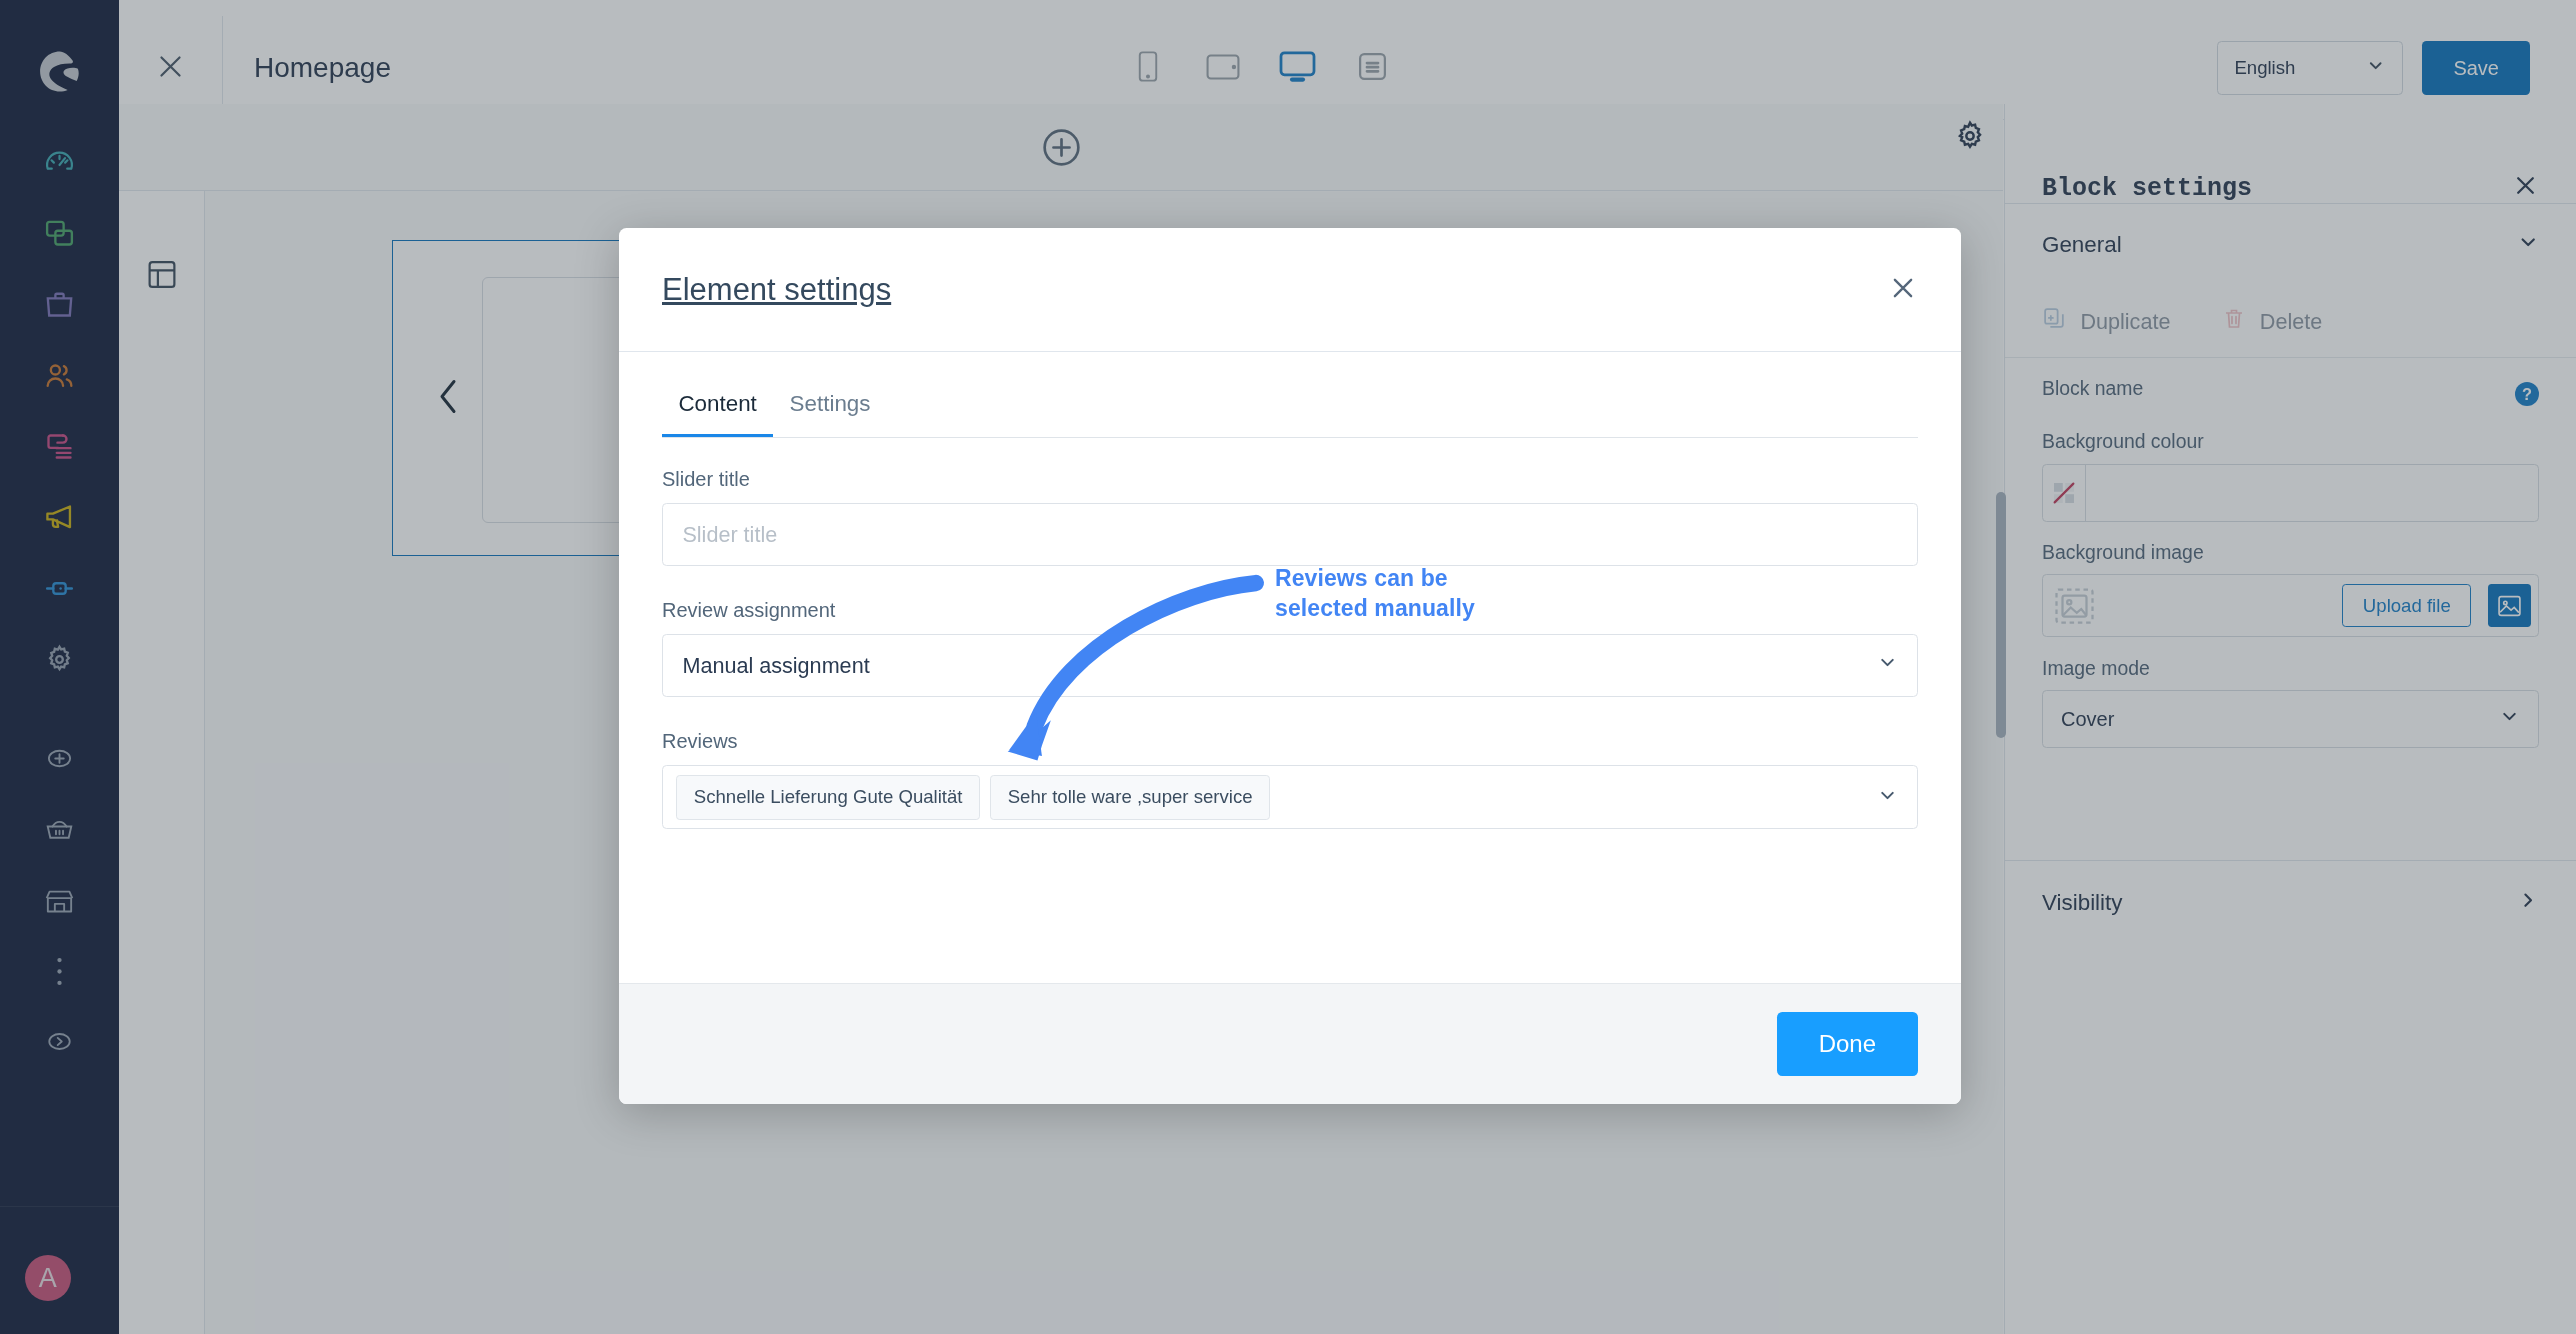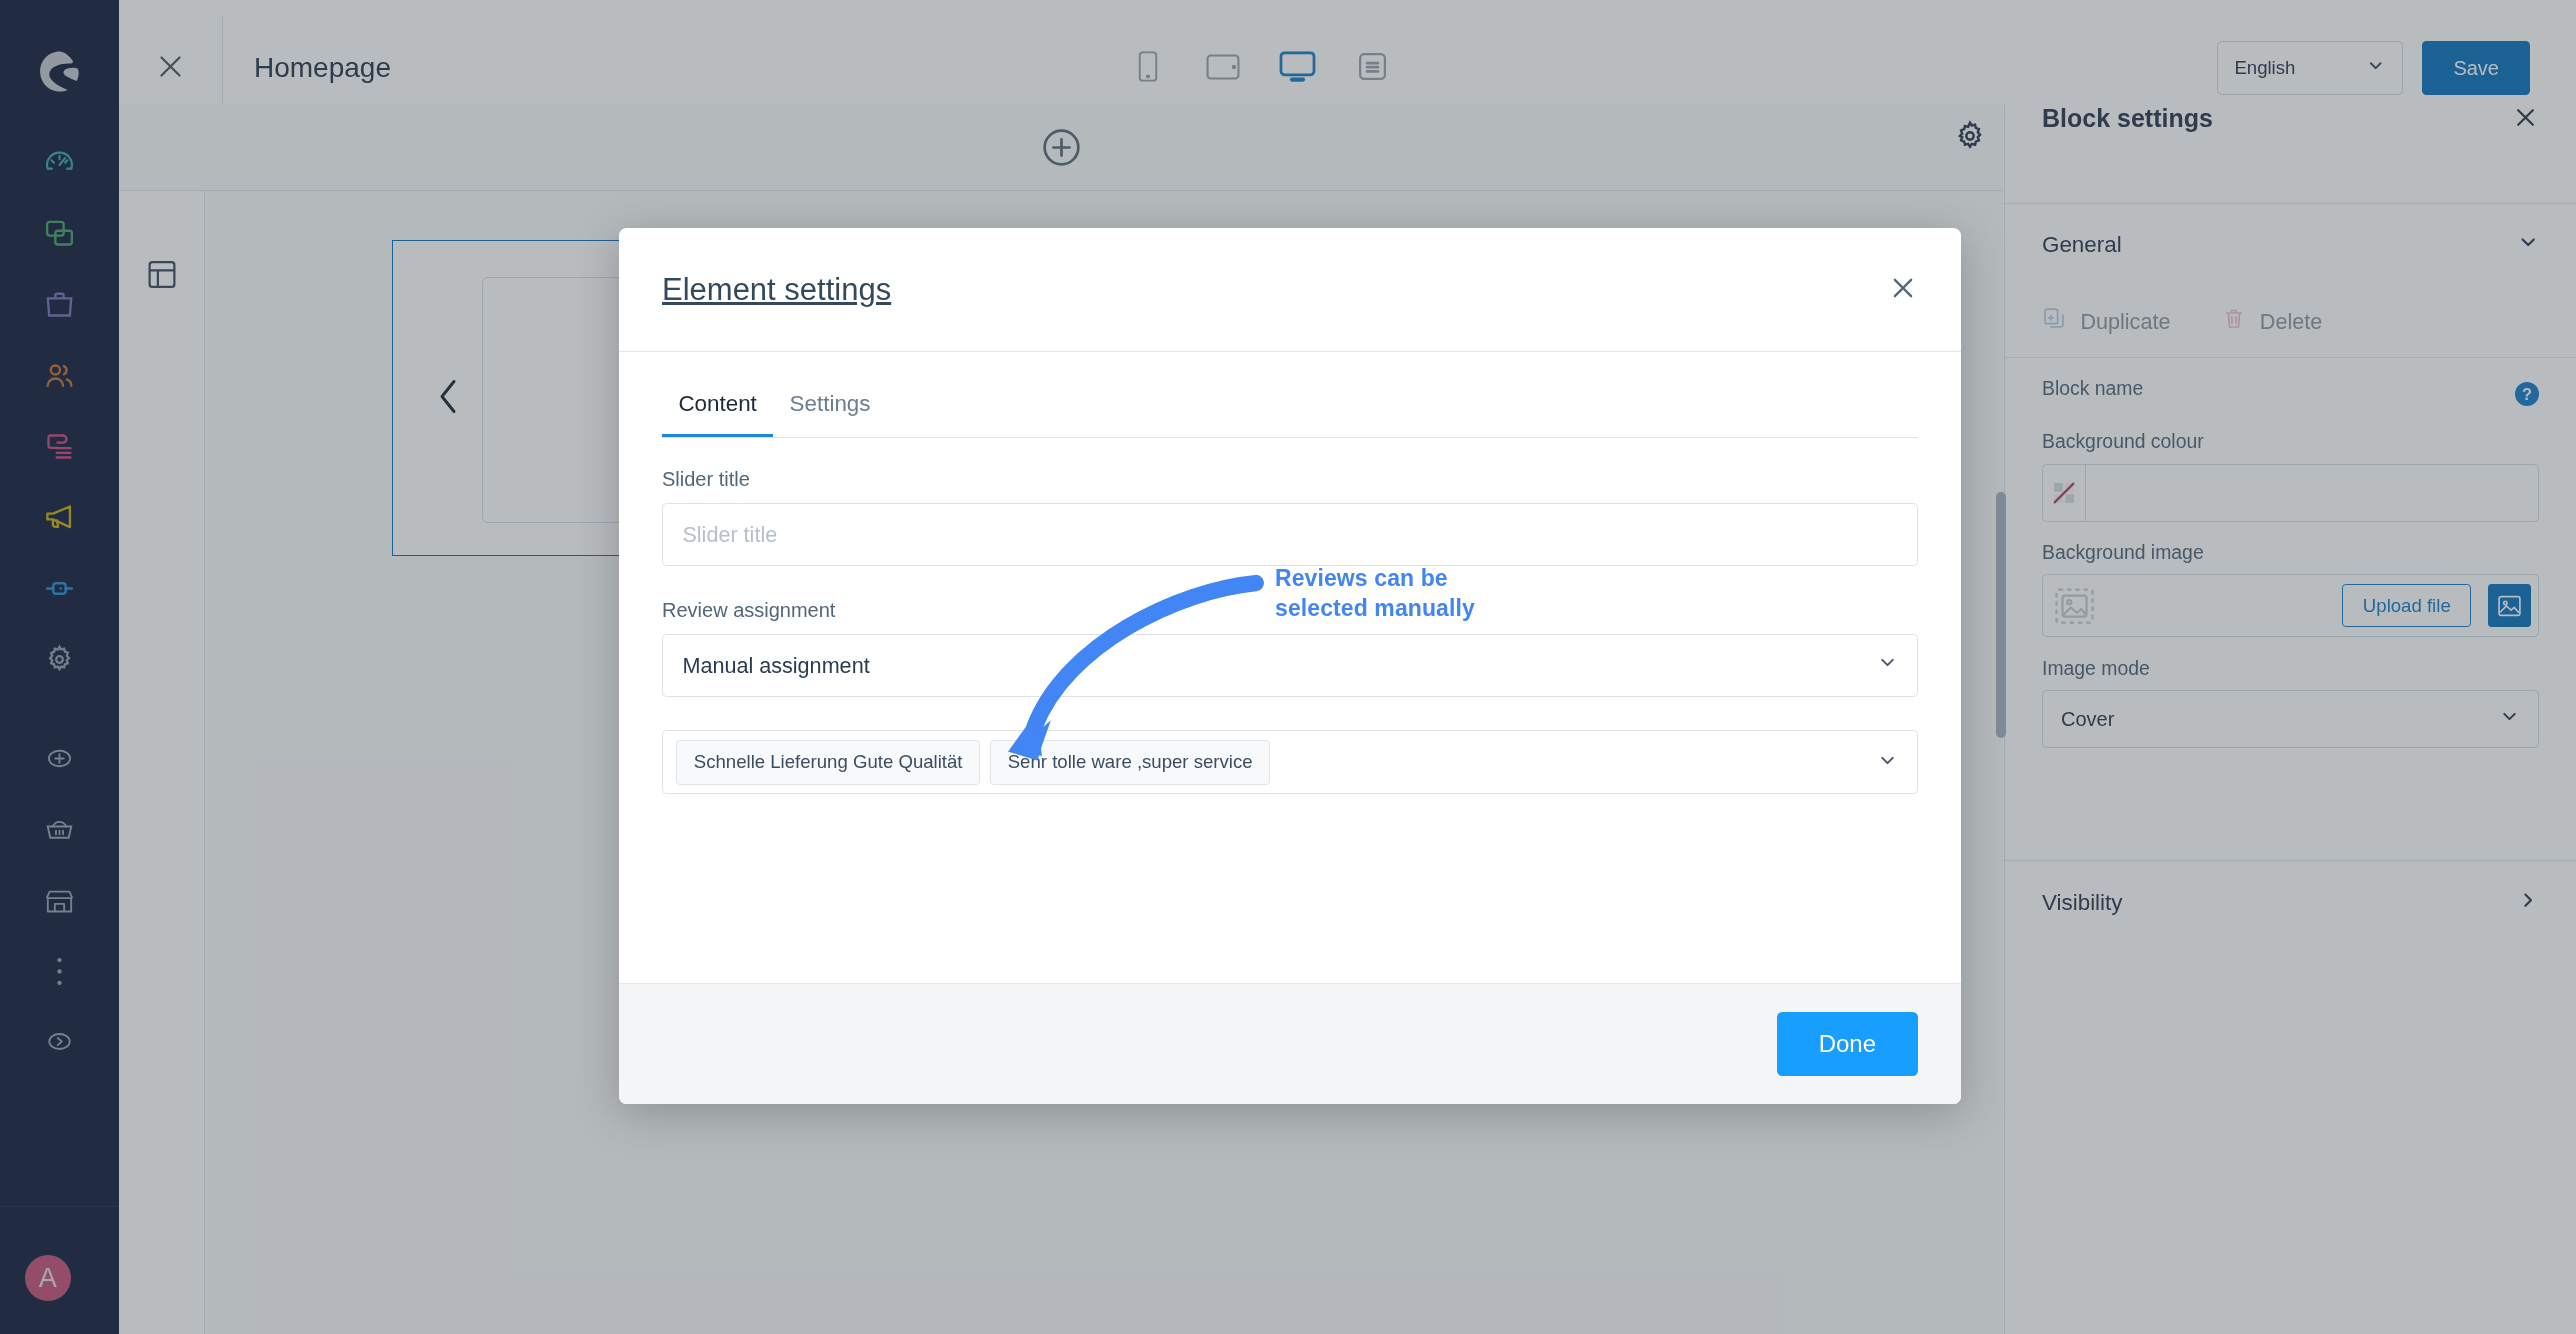--- a/index.html
+++ b/index.html
@@ -128,22 +128,23 @@
   }
 
   
   .rightpanel {
     position: absolute; right: 0; top: 104px;
     width: 572px; height: 1231px;
     background: #ffffff; border-left: 0.7px solid #e0e6ed;
   }
   .rp-header {
     height: 100px; border-bottom: 0.7px solid #e0e6ed;
-    display: flex; align-items: flex-start; justify-content: space-between;
+    display: flex; align-items: flex-end; justify-content: space-between;
     padding: 0 37px;
+    font-family: Liberation Mono, monospace;
   }
   .rp-title { font-size: 25px; font-weight: 700; color: #2b3b52; }
   .rp-section-head {
     height: 82px; padding: 0 37px;
     display: flex; align-items: center; justify-content: space-between;
     font-size: 22.4px; color: #2b3b52;
   }
   .rp-actions {
     display: flex; align-items: center; gap: 52px;
     padding: 0 37px; height: 72px;
@@ -674,20 +675,21 @@
           <span>Manual assignment</span>
           <span>
             <svg width="21" height="21" viewBox="0 0 24 24" fill="none" stroke="#46596d" stroke-width="2.3" stroke-linecap="round" stroke-linejoin="round">
                 <path d="M6 9l6 6 6-6"></path>
               </svg>
           </span>
         </div>
       </div>
 
       <div class="m-field">
+        <div class="m-label">Reviews</div>
         <div class="m-multiselect">
           <span class="tag">Schnelle Lieferung Gute Qualität</span>
           <span class="tag">Sehr tolle ware ,super service</span>
           <span class="ms-spacer"></span>
           <span>
             <svg width="21" height="21" viewBox="0 0 24 24" fill="none" stroke="#46596d" stroke-width="2.3" stroke-linecap="round" stroke-linejoin="round">
                 <path d="M6 9l6 6 6-6"></path>
               </svg>
           </span>
         </div>

